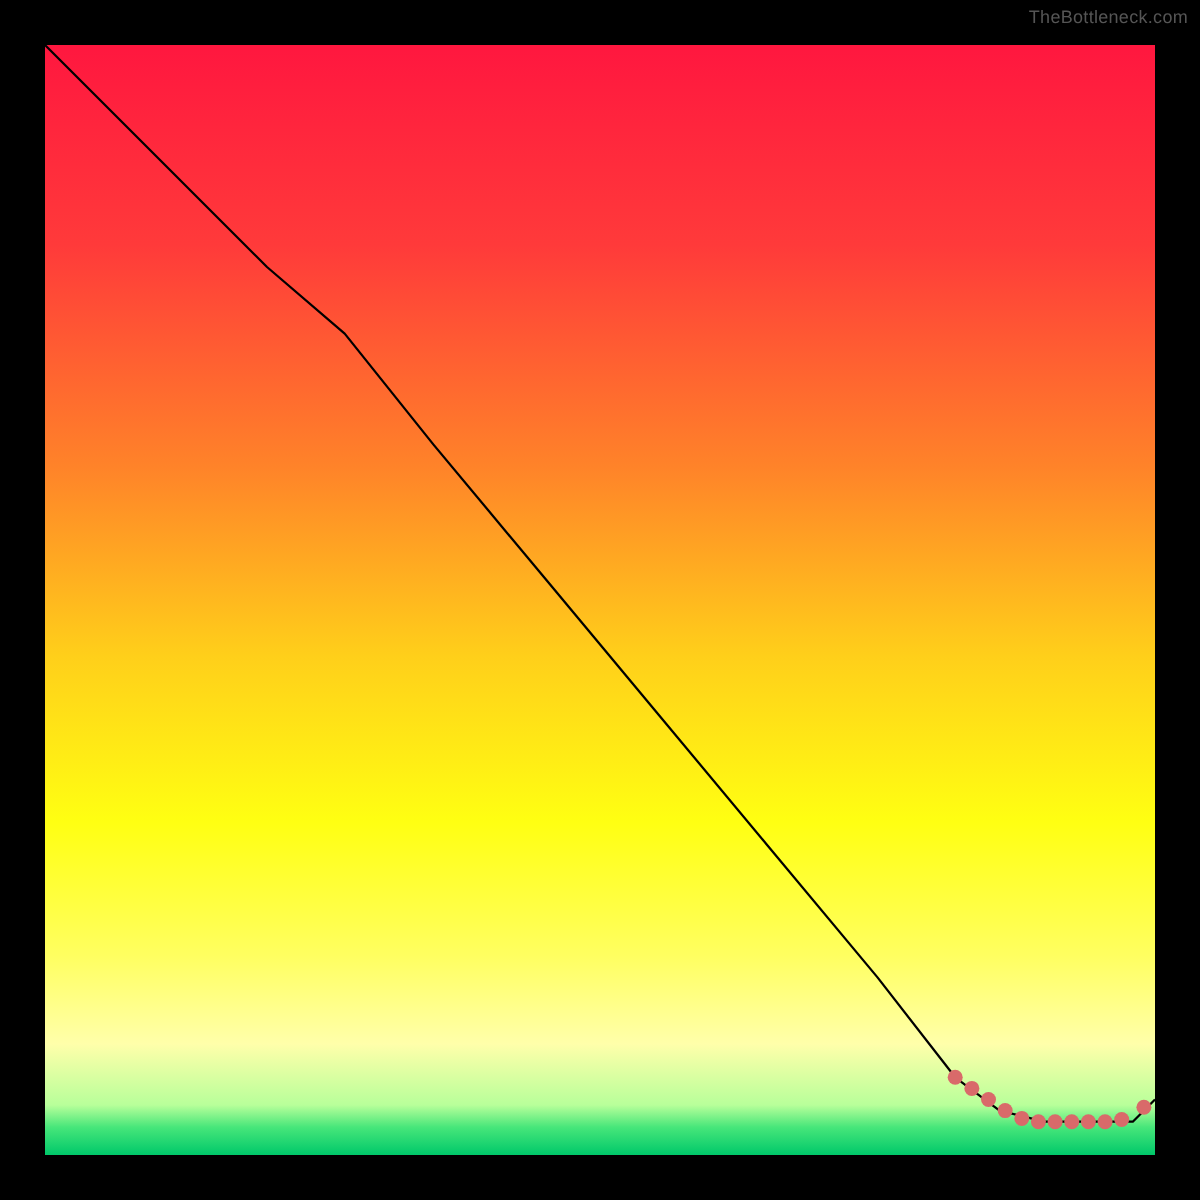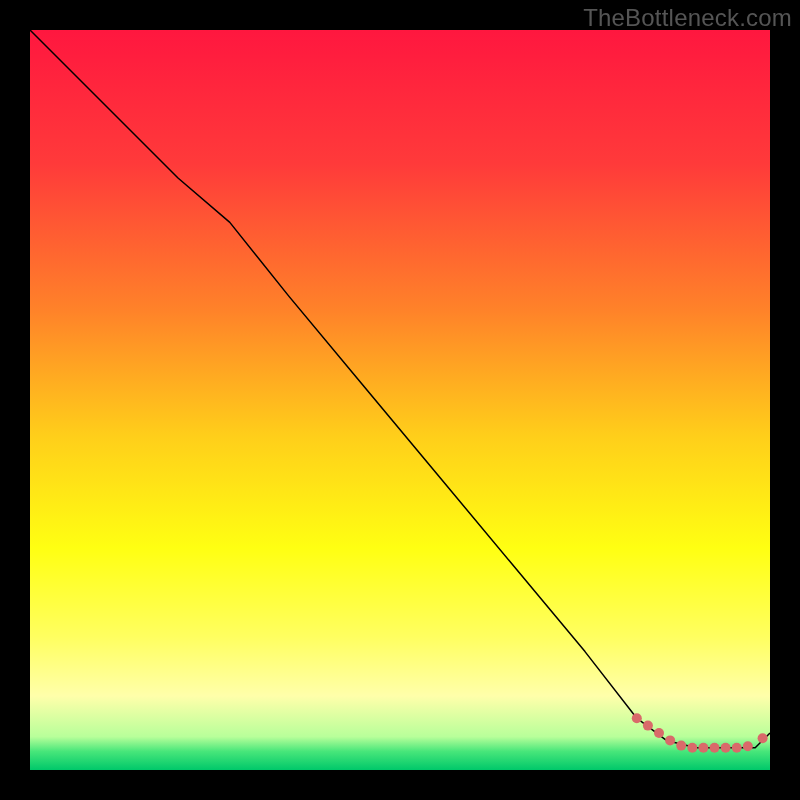--- a/index.html
+++ b/index.html
@@ -14,21 +14,21 @@
   .stage {
     position: relative;
     width: 800px;
     height: 800px;
   }
   .watermark {
     position: absolute;
     top: 4px;
     right: 8px;
     color: #555;
-    font-size: 24px;
+    font-size: 12px;
     letter-spacing: 0.2px;
     user-select: none;
   }
   svg { display: block; }
 </style>
 </head>
 <body>
 
 <div class="stage">
   <div class="watermark">TheBottleneck.com</div>

